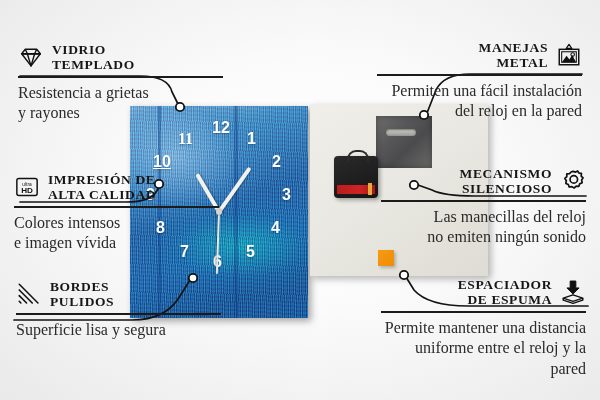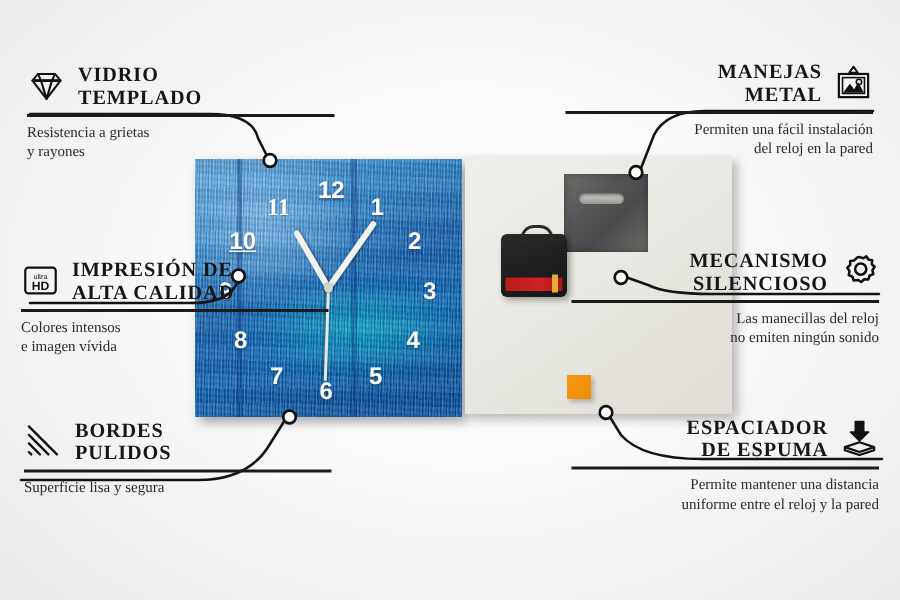--- a/index.html
+++ b/index.html
@@ -7,21 +7,21 @@
     width:600px;height:400px;overflow:hidden;
     font-family:"Liberation Serif",serif;
     background:#ffffff;
   }
   #stage{position:relative;width:600px;height:400px;
     background:
       radial-gradient(ellipse 420px 300px at 52% 46%, #ffffff 0%, #fbfbfb 40%, #f2f2f2 72%, #eaeaea 100%);
   }
   
   .product{position:absolute;}
-  #clock-panel{left:130px;top:106px;width:178px;height:172px;
+  #clock-panel{left:130px;top:106px;width:178px;height:212px;
     box-shadow:3px 3px 7px rgba(0,0,0,.35);overflow:hidden;}
   #clock-art{position:absolute;inset:0;
     background:
       repeating-linear-gradient(92deg, rgba(255,255,255,.13) 0 1px, rgba(0,40,90,.12) 1px 2px),
       repeating-linear-gradient(4deg, rgba(0,200,220,.10) 0 2px, rgba(0,30,90,.10) 2px 4px),
       radial-gradient(ellipse 150px 70px at 62% 66%, rgba(0,220,210,.55) 0%, rgba(0,120,190,.25) 45%, rgba(0,0,0,0) 72%),
       radial-gradient(ellipse 120px 90px at 25% 24%, rgba(150,200,245,.85) 0%, rgba(60,140,210,.35) 55%, rgba(0,0,0,0) 80%),
       linear-gradient(160deg,#8fc2ec 0%,#3d8fd0 22%,#1a5fae 48%,#1462b4 66%,#0d4f9c 84%,#0a4ea0 100%);
   }
   #clock-art:before{content:"";position:absolute;inset:0;
@@ -68,21 +68,21 @@
 
   
   .feat{position:absolute;width:205px;}
   .feat .head{display:flex;align-items:center;gap:8px;}
   .feat.right .head{flex-direction:row;justify-content:flex-end;}
   .title{font-family:"Liberation Serif",serif;font-weight:bold;font-size:13.5px;
     letter-spacing:.6px;color:#161616;line-height:1.12;text-transform:uppercase;}
   .feat.left .title{text-align:left;}
   .feat.right .title{text-align:right;}
   .rule{height:1.6px;background:#1b1b1b;margin:4px 0 5px;}
-  .desc{font-size:10px;color:#2a2a2a;line-height:1.28;}
+  .desc{font-size:16px;color:#2a2a2a;line-height:1.28;}
   .feat.left .desc{text-align:left;}
   .feat.right .desc{text-align:right;}
   .ico{width:26px;height:26px;flex:0 0 26px;display:block;}
 </style>
 </head>
 <body>
 
 <div id="stage">
 
   <div id="clock-panel" class="product">

